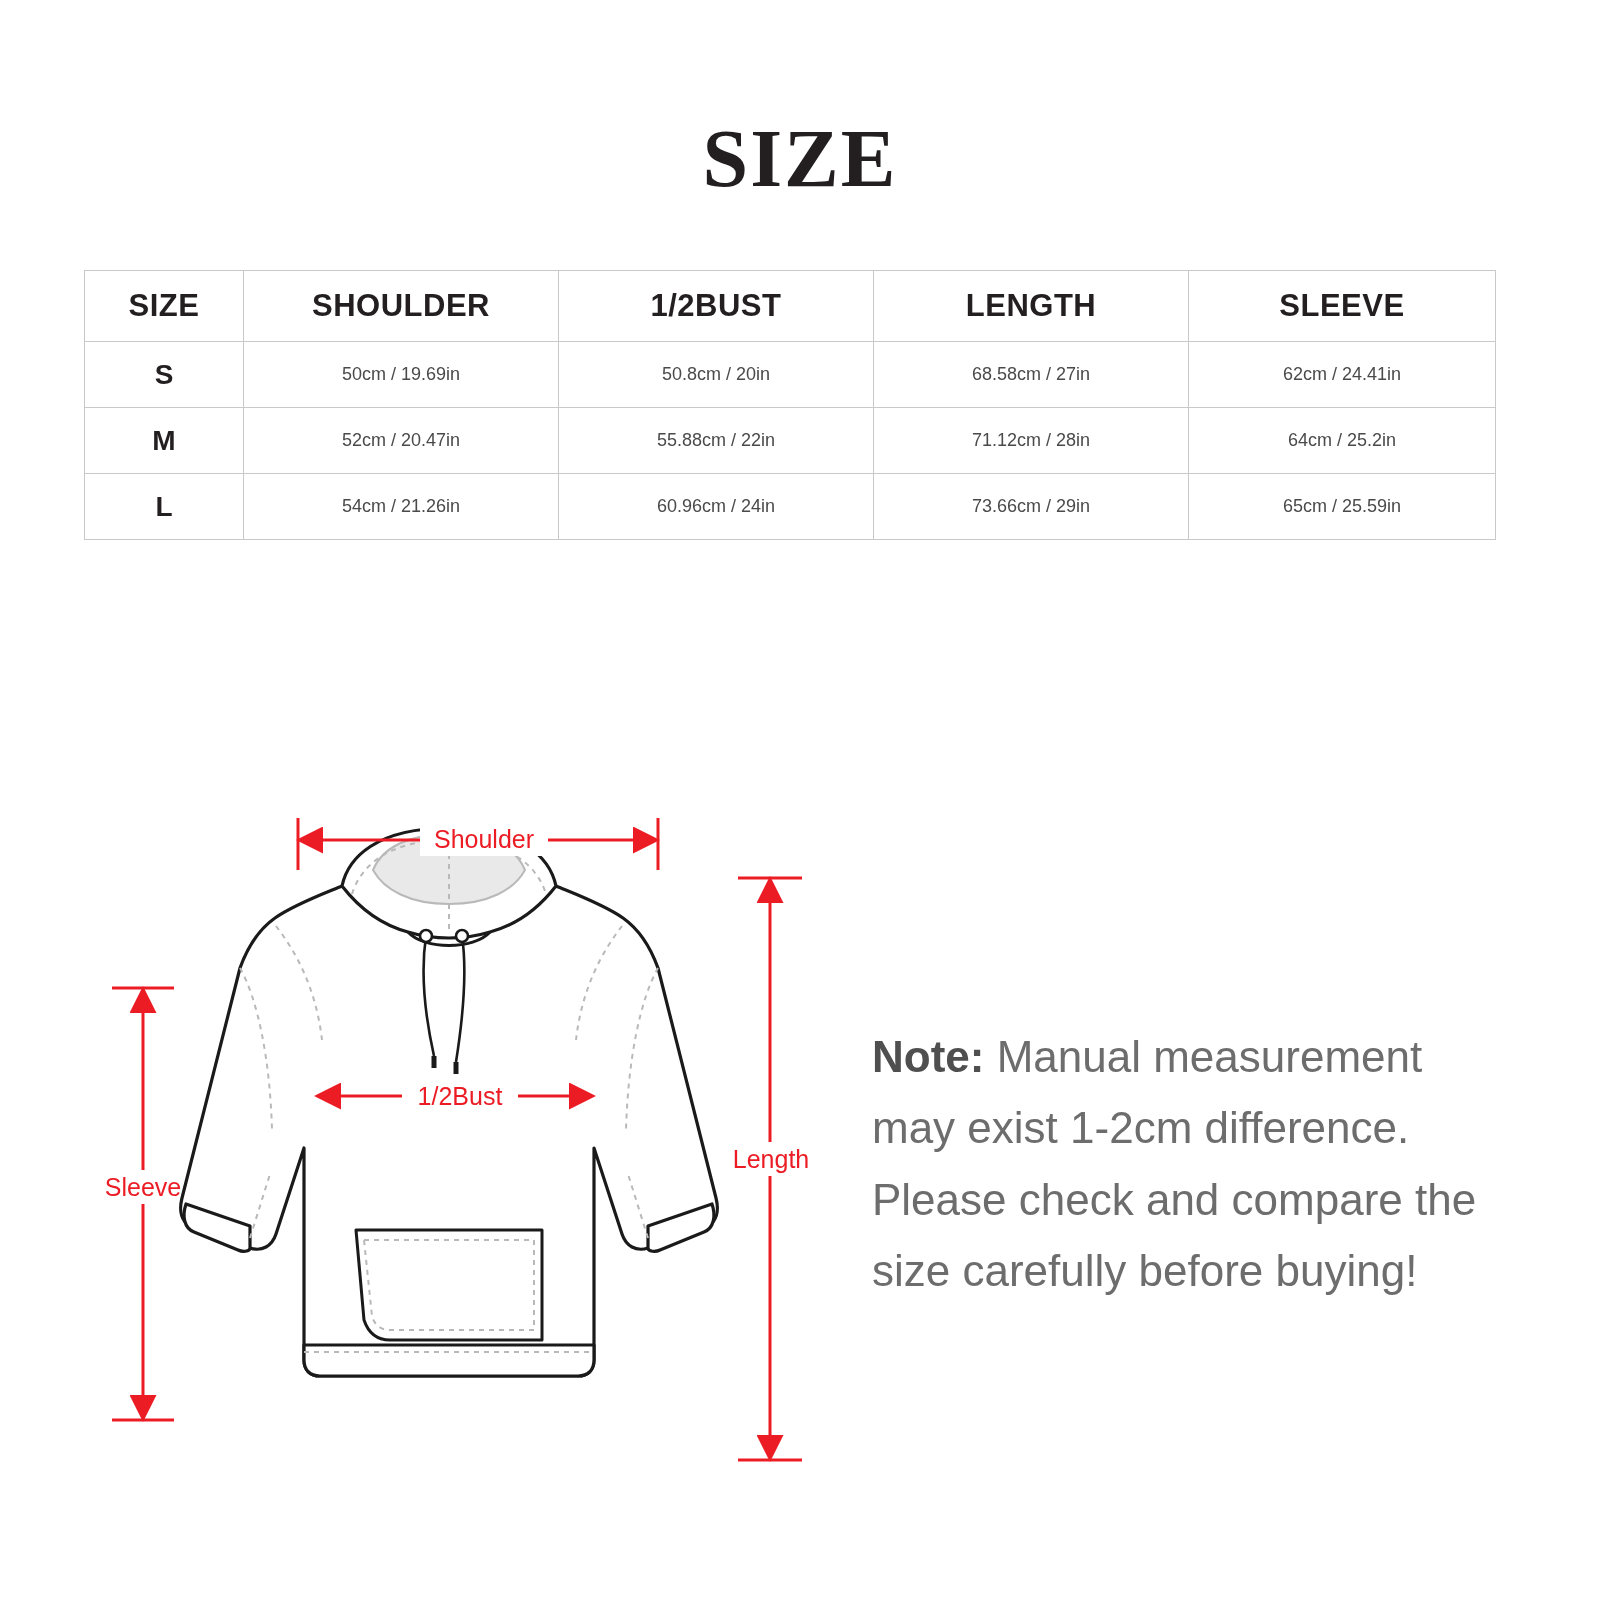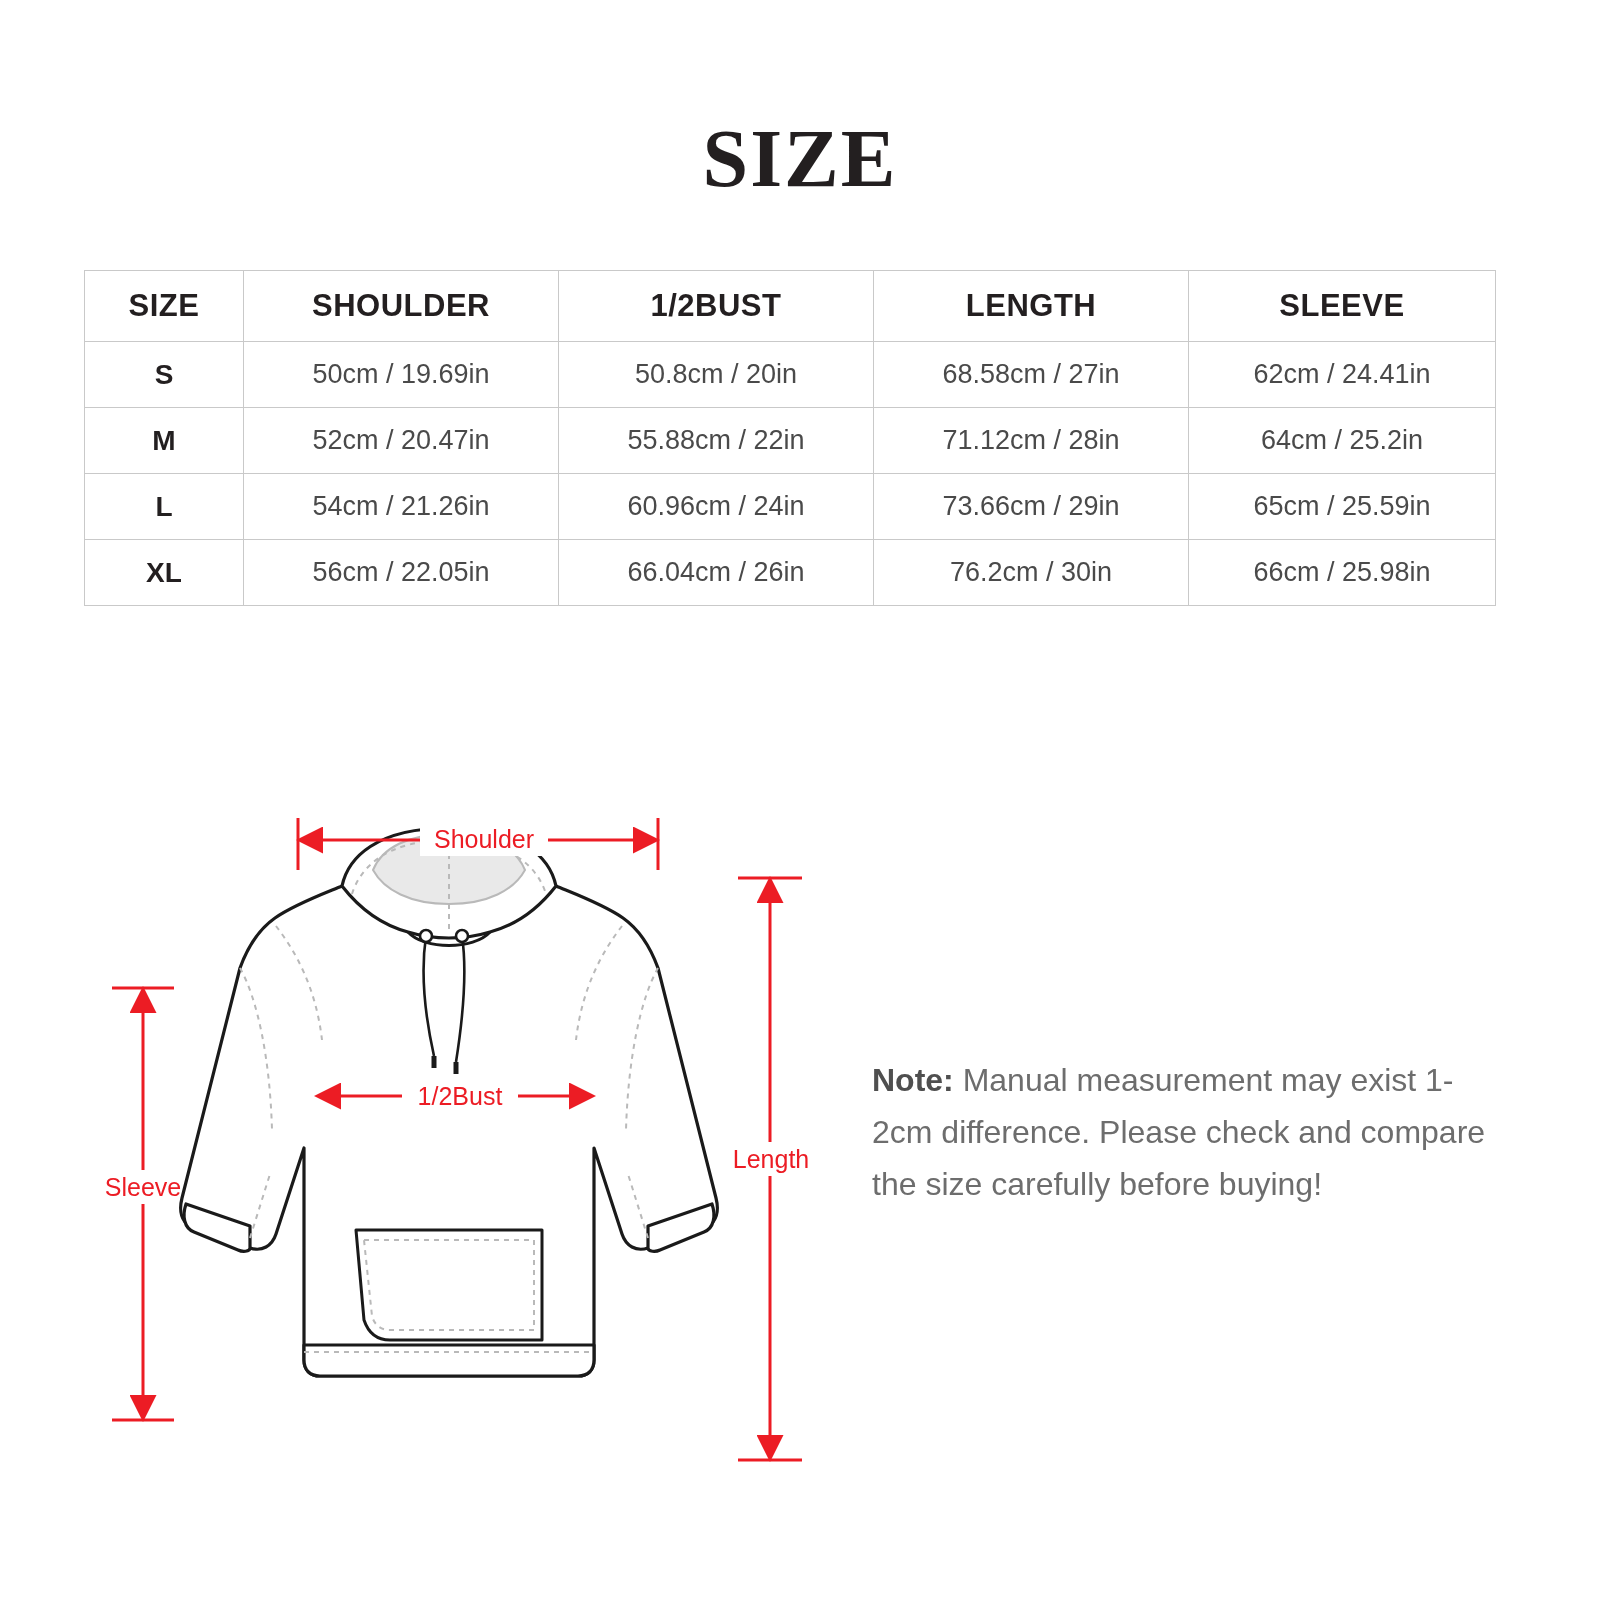--- a/index.html
+++ b/index.html
@@ -47,21 +47,21 @@
   }
   .size-table thead th {
     height: 68px;
     font-size: 31px;
     font-weight: bold;
     color: #231f20;
     letter-spacing: 0.5px;
   }
   .size-table tbody td {
     height: 63px;
-    font-size: 27px;
+    font-size: 18px;
     color: #4a4a4a;
   }
   .size-table tbody td.size-cell {
     font-weight: bold;
     font-size: 28px;
     color: #231f20;
   }
   .col-size    { width: 156px; }
   .col-shoulder{ width: 312px; }
   .col-bust    { width: 312px; }
@@ -75,23 +75,23 @@
     top: 800px;
     width: 760px;
     height: 700px;
   }
   .illustration svg { display: block; }
 
   
   .note-block {
     position: absolute;
     left: 872px;
-    top: 1055px;
+    top: 1021px;
     width: 630px;
-    font-size: 32px;
+    font-size: 44px;
     line-height: 1.62;
     color: #6d6d6d;
   }
   .note-block .note-label {
     font-weight: bold;
     color: #4f4f4f;
   }
 </style>
 </head>
 <body>
@@ -122,27 +122,20 @@
       <td>55.88cm / 22in</td>
       <td>71.12cm / 28in</td>
       <td>64cm / 25.2in</td>
     </tr>
     <tr>
       <td class="size-cell">L</td>
       <td>54cm / 21.26in</td>
       <td>60.96cm / 24in</td>
       <td>73.66cm / 29in</td>
       <td>65cm / 25.59in</td>
-    </tr>
-    <tr>
-      <td class="size-cell">XL</td>
-      <td>56cm / 22.05in</td>
-      <td>66.04cm / 26in</td>
-      <td>76.2cm / 30in</td>
-      <td>66cm / 25.98in</td>
     </tr>
   </tbody>
 </table>
 
 <div class="illustration">
   <svg width="760" height="700" viewBox="0 0 760 700" xmlns="http://www.w3.org/2000/svg">
     <defs>
       <marker id="arrowEnd" markerWidth="9" markerHeight="9" refX="7" refY="4.5" orient="auto">
         <path d="M0,0 L9,4.5 L0,9 z" fill="#ec1c24"></path>
       </marker>

